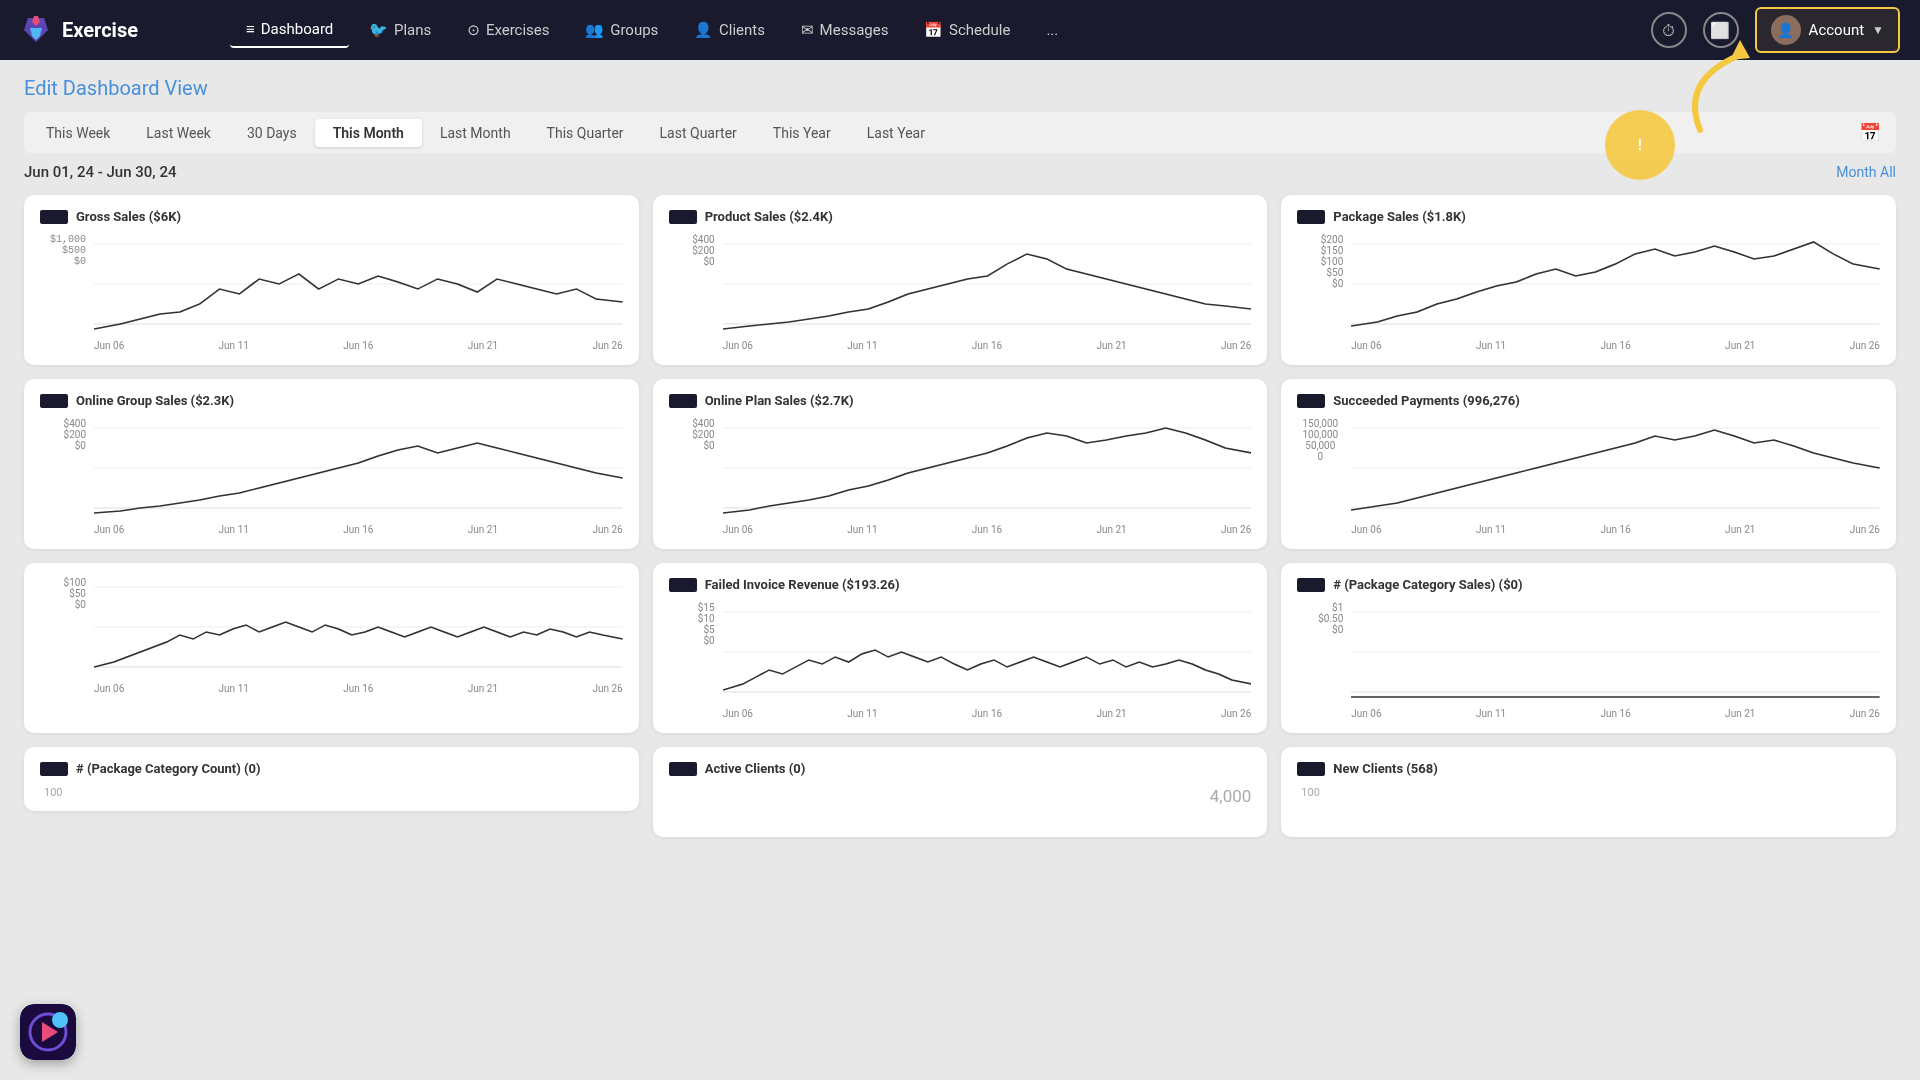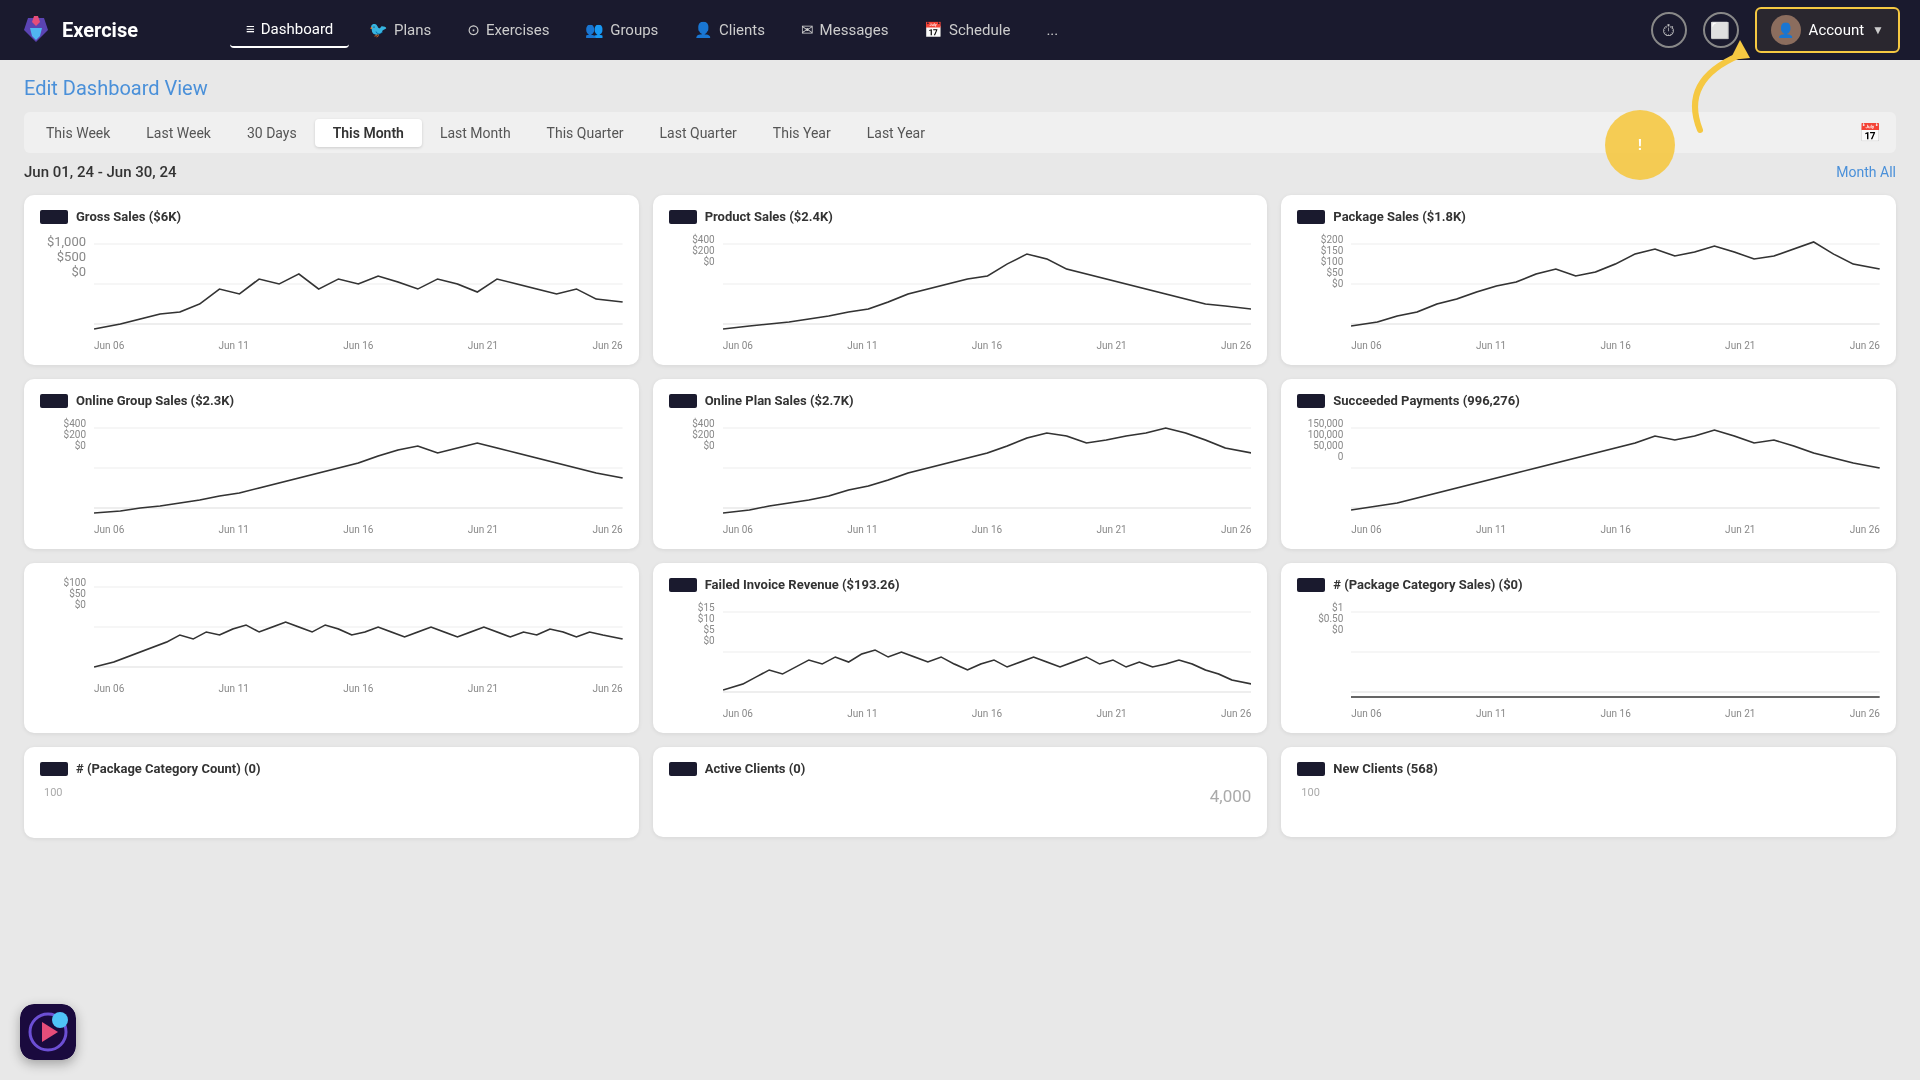--- a/index.html
+++ b/index.html
@@ -313,21 +313,21 @@
   </div>
 
   
   <div class="charts-grid" id="charts-container">
       <div class="chart-card">
     <div class="chart-header">
       <div class="chart-legend-block"></div>
       <span class="chart-title">Gross Sales ($6K)</span>
     </div>
     <div style="display:flex; gap:4px;">
-      <div class="chart-y-labels" style="position:static; min-width:50px; font-size:13px; color:#888; display:flex; flex-direction:column; justify-content:center; align-items:flex-end; padding-right:4px;">
+      <div class="chart-y-labels" style="position:static; min-width:50px; font-size:10px; color:#888; display:flex; flex-direction:column; justify-content:center; align-items:flex-end; padding-right:4px;font-family:Liberation Mono, monospace;">
         <span>$1,000</span>
             <span>$500</span>
             <span>$0</span>
       </div>
       <div style="flex:1; position:relative;">
         <svg viewBox="0 0 400 100" preserveAspectRatio="none" style="width:100%; height:100px;">
 
           <line x1="0" y1="10" x2="400" y2="10" stroke="#eee" stroke-width="1"></line>
           <line x1="0" y1="50" x2="400" y2="50" stroke="#eee" stroke-width="1"></line>
           <line x1="0" y1="90" x2="400" y2="90" stroke="#ddd" stroke-width="1"></line>
@@ -465,21 +465,21 @@
         </div>
       </div>
     </div>
   </div>
       <div class="chart-card">
     <div class="chart-header">
       <div class="chart-legend-block"></div>
       <span class="chart-title">Succeeded Payments (996,276)</span>
     </div>
     <div style="display:flex; gap:4px;">
-      <div class="chart-y-labels" style="position:static; min-width:50px; font-size:10px; color:#888; display:flex; flex-direction:column; justify-content:space-between; align-items:flex-end; padding-right:4px;">
+      <div class="chart-y-labels" style="position:static; min-width:50px; font-size:10px; color:#888; display:flex; flex-direction:column; justify-content:space-between; align-items:center; padding-right:4px;">
         <span>150,000</span>
             <span>100,000</span>
             <span>50,000</span>
             <span>0</span>
       </div>
       <div style="flex:1; position:relative;">
         <svg viewBox="0 0 400 100" preserveAspectRatio="none" style="width:100%; height:100px;">
 
           <line x1="0" y1="10" x2="400" y2="10" stroke="#eee" stroke-width="1"></line>
           <line x1="0" y1="50" x2="400" y2="50" stroke="#eee" stroke-width="1"></line>
@@ -577,21 +577,21 @@
         <div class="x-labels" style="display:flex; justify-content:space-between; font-size:10px; color:#888; margin-top:2px; padding-left:0;">
           <span>Jun 06</span>
               <span>Jun 11</span>
               <span>Jun 16</span>
               <span>Jun 21</span>
               <span>Jun 26</span>
         </div>
       </div>
     </div>
   </div>
-      <div class="chart-card" style="height: 91px; overflow: hidden;">
+      <div class="chart-card" style="height: 64px; overflow: hidden;">
     <div class="chart-header">
       <div class="chart-legend-block"></div>
       <span class="chart-title"># (Package Category Count) (0)</span>
     </div>
     <div style="font-size:11px; color:#aaa; padding-left:4px;">100</div>
   </div>
       <div class="chart-card" style="height: 90px; overflow: hidden;">
     <div class="chart-header">
       <div class="chart-legend-block"></div>
       <span class="chart-title">Active Clients (0)</span>

